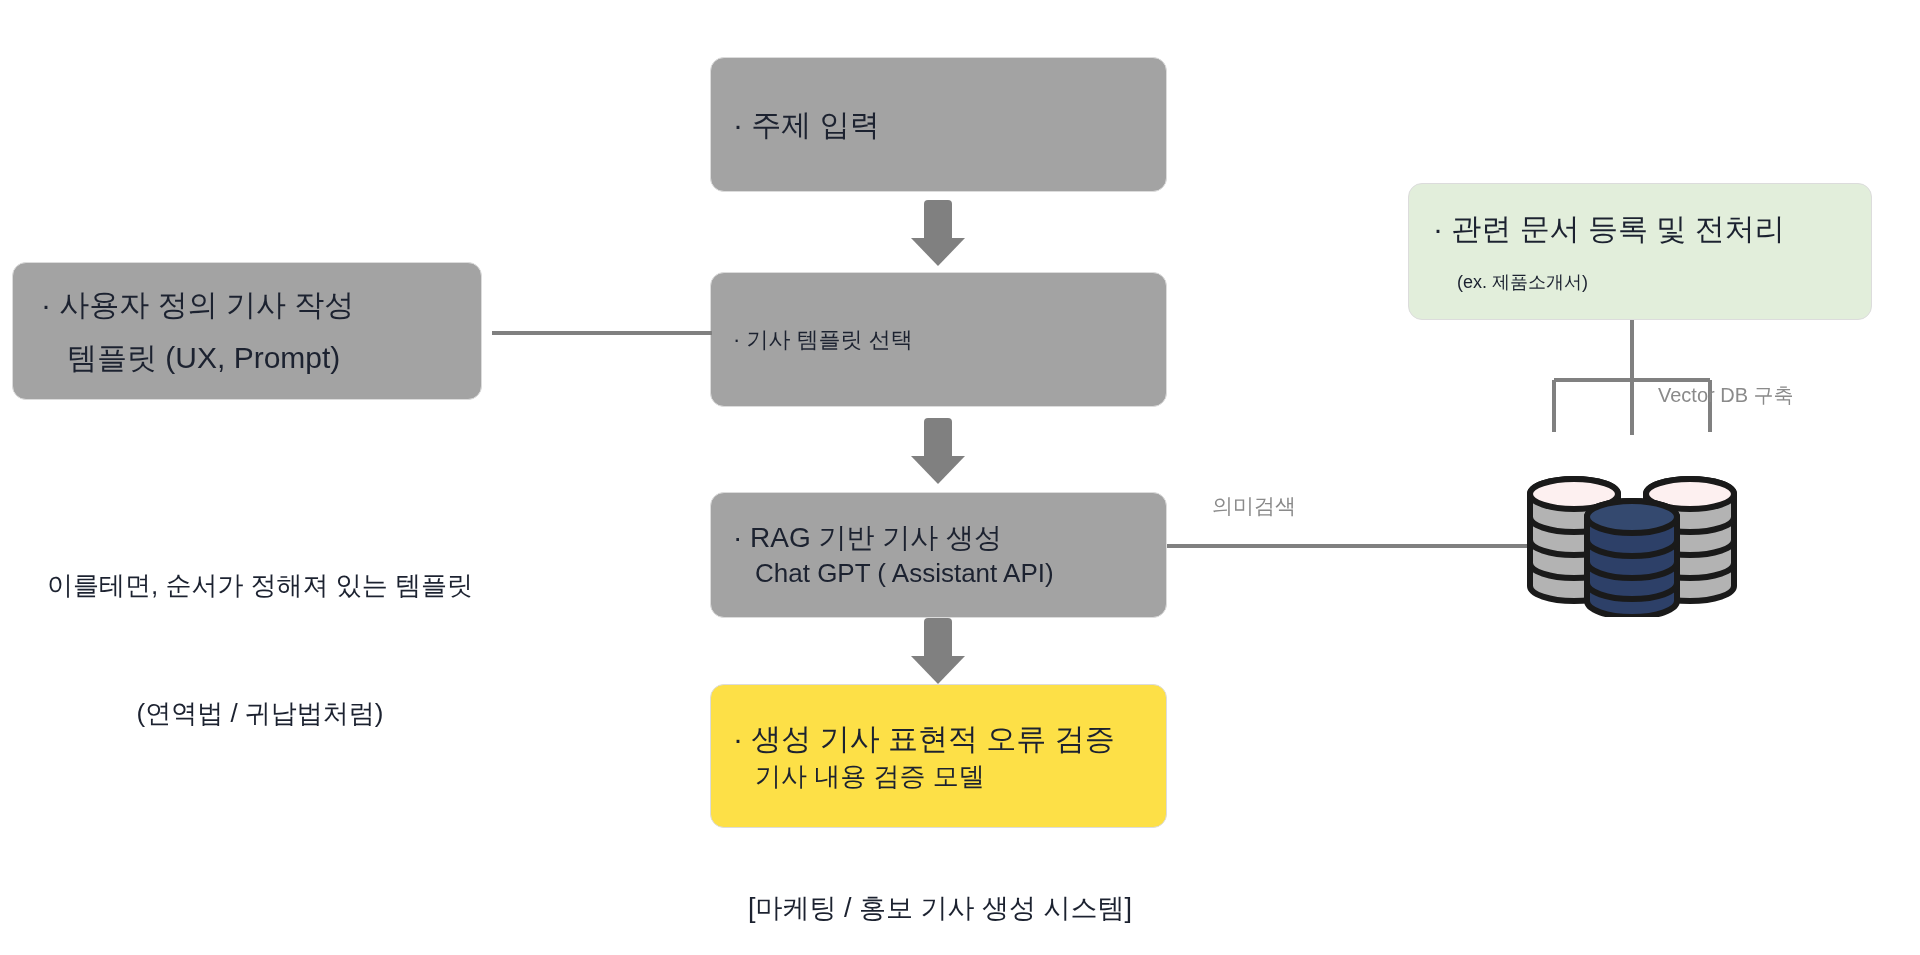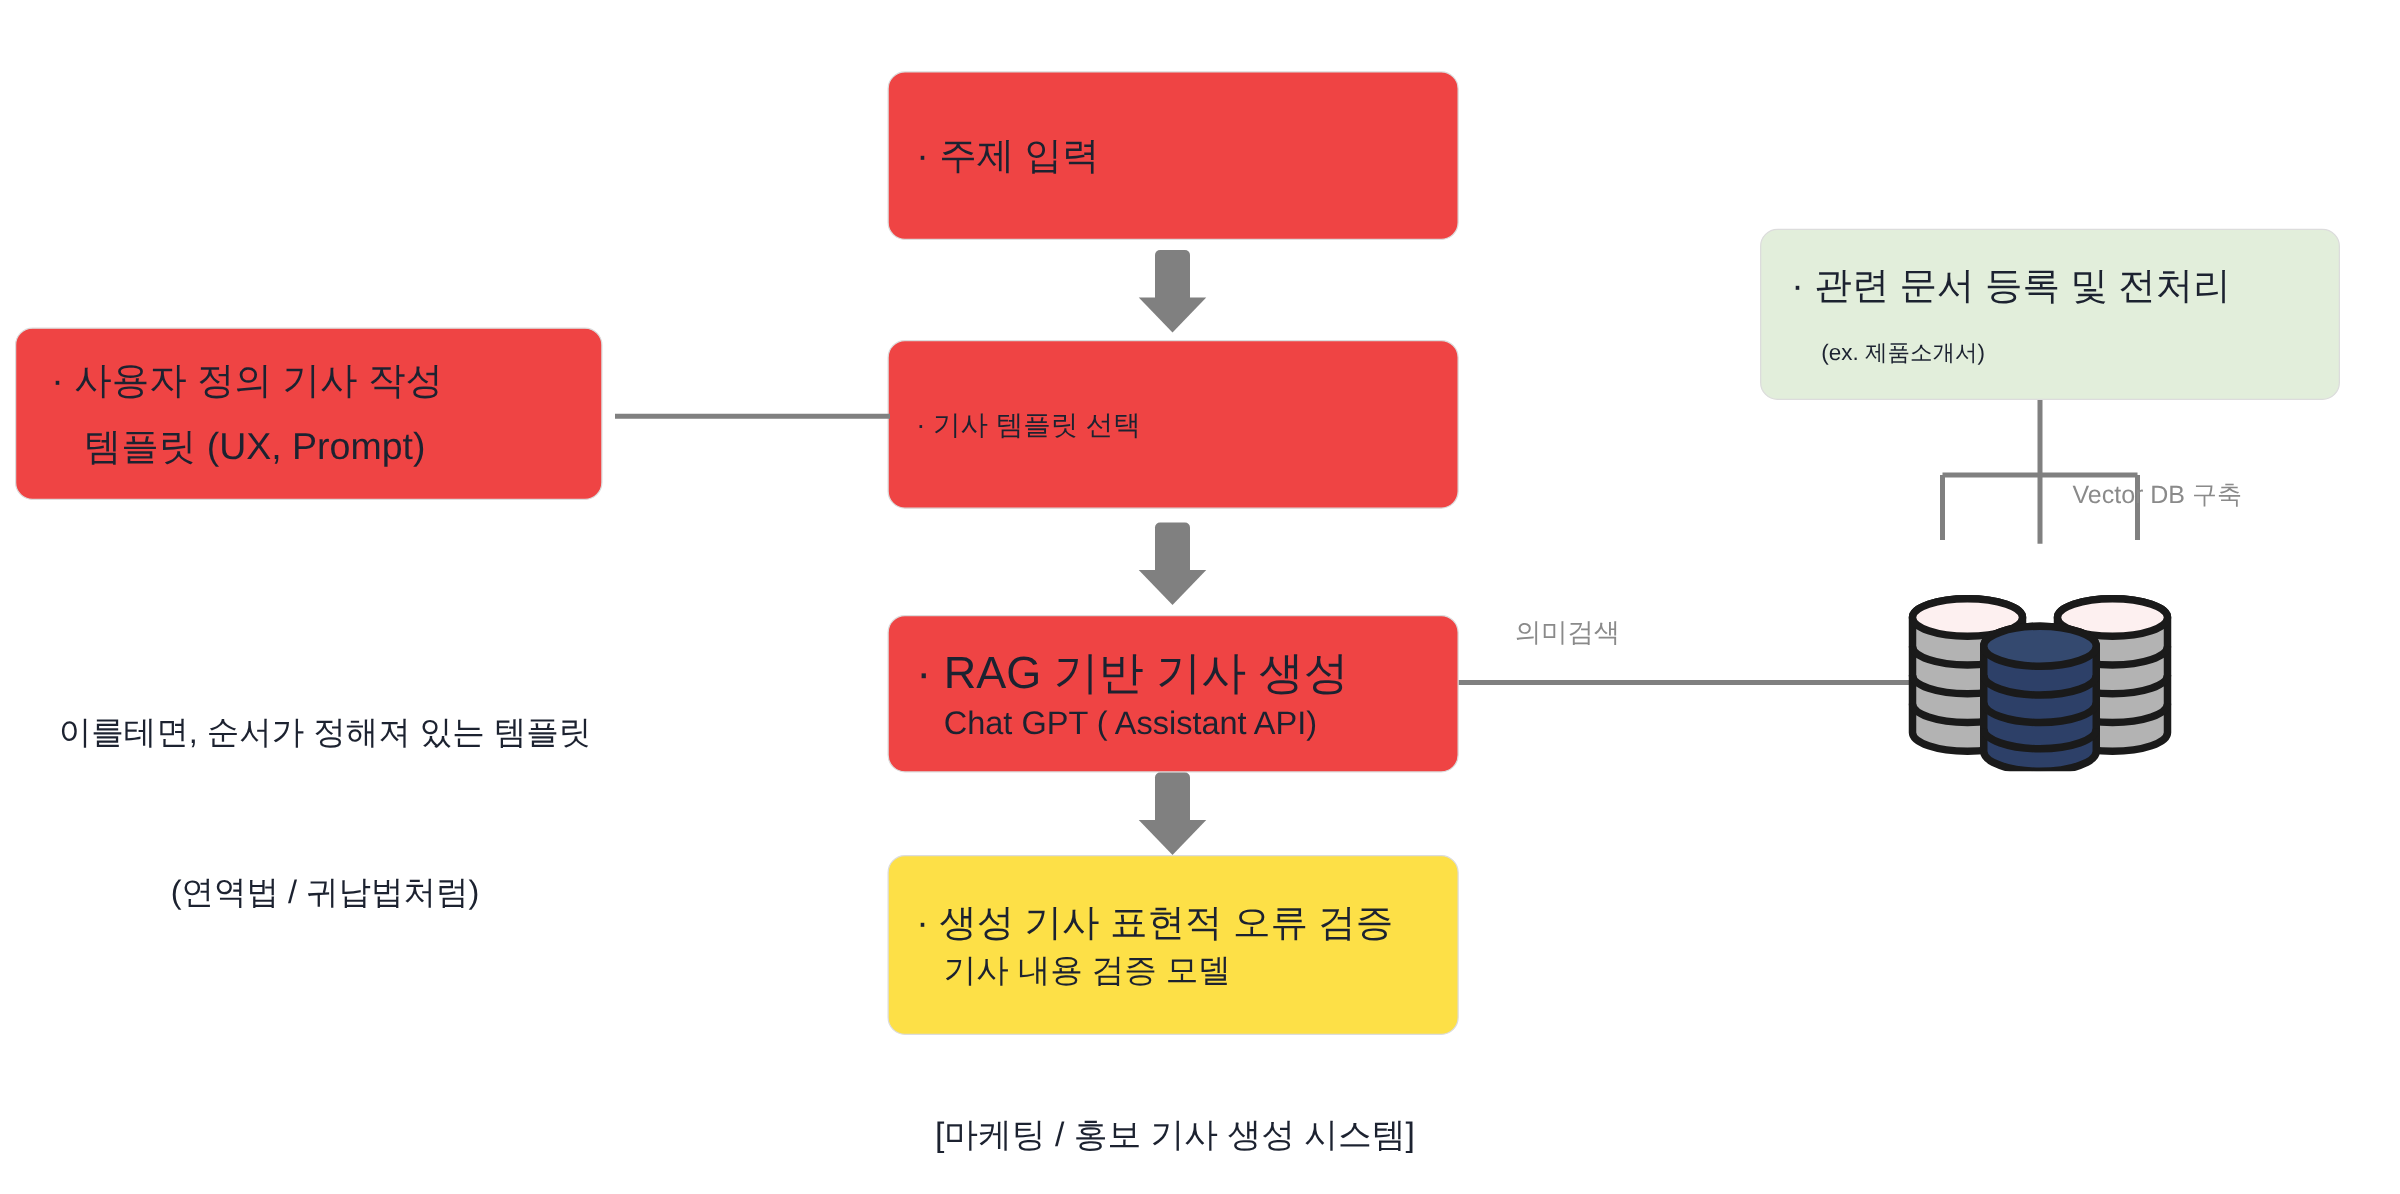--- a/index.html
+++ b/index.html
@@ -15,39 +15,39 @@
 
   .node{
     position:absolute;
     box-sizing:border-box;
     border:1px solid #dcdcdc;
     border-radius:14px;
     display:flex;
     flex-direction:column;
     justify-content:center;
   }
-  .node.gray{background:#ef4444;}
+  .node.gray{background:#a3a3a3;}
   .node.blue{background:#fde047;}
   .node.green{background:#e2eedb;gap:21px;}
 
   .ln{
     white-space:pre;
     line-height:1.25;
     color:#1c2230;
   }
 
   
   #box-input{left:710px;top:57px;width:457px;height:135px;padding:0 22px;}
   #box-input .ln{font-size:30px;margin:9px 0;}
 
   #box-template{left:710px;top:272px;width:457px;height:135px;padding:0 22px;}
   #box-template .ln{font-size:22px;}
 
   #box-rag{left:710px;top:492px;width:457px;height:126px;padding:0 22px;}
-  #box-rag .l1{font-size:36px;}
+  #box-rag .l1{font-size:28px;}
   #box-rag .l2{font-size:26px;padding-left:22px;margin-top:2px;}
 
   #box-verify{left:710px;top:684px;width:457px;height:144px;padding:0 22px;}
   #box-verify .l1{font-size:30px;}
   #box-verify .l2{font-size:26px;padding-left:22px;margin-top:2px;}
 
   #box-usertpl{left:12px;top:262px;width:470px;height:138px;padding:0 28px;}
   #box-usertpl .ln{font-size:30px;margin:8px 0;}
   #box-usertpl .l2{padding-left:26px;}
 

